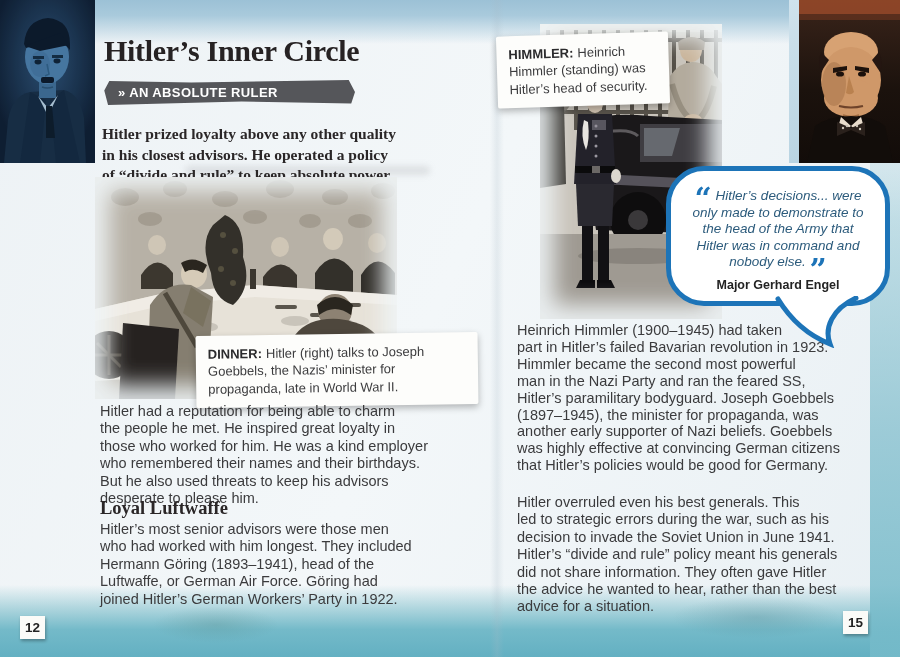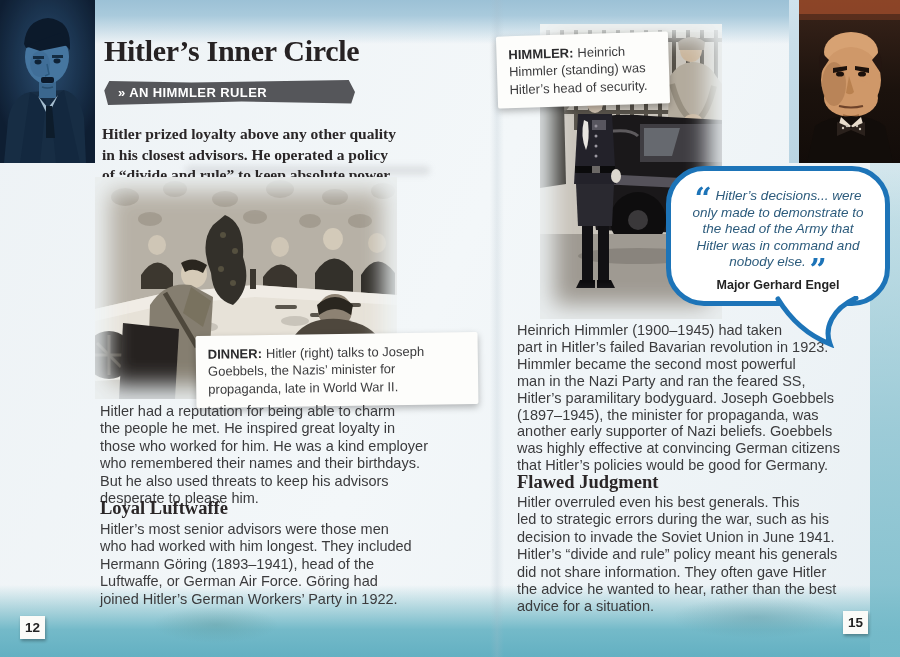--- a/index.html
+++ b/index.html
@@ -201,21 +201,21 @@
       <polygon points="52,128 38,122 38,136 52,130" fill="#2a211c"></polygon>
       <polygon points="52,128 66,122 66,136 52,130" fill="#2a211c"></polygon>
       <circle cx="44" cy="128" r="1.2" fill="#cbc3b8"></circle>
         <circle cx="48" cy="126" r="1.2" fill="#cbc3b8"></circle>
       <circle cx="58" cy="126" r="1.2" fill="#cbc3b8"></circle>
         <circle cx="61" cy="129" r="1.2" fill="#cbc3b8"></circle>
     </svg>
   </div>
 
   <div class="page-title">Hitler’s Inner Circle</div>
-  <div class="section-banner">» AN HIMMLER RULER</div>
+  <div class="section-banner">» AN ABSOLUTE RULER</div>
   <div class="intro">Hitler prized loyalty above any other quality
 in his closest advisors. He operated a policy
 of “divide and rule” to keep absolute power.</div>
 
   <div class="photo dinner">
     <svg width="302" height="222" viewBox="0 0 302 222">
       <rect width="302" height="222" fill="#b7b1a6"></rect>
       <g fill="#948c7f" opacity="0.55">
         <ellipse cx="30" cy="20" rx="14" ry="9"></ellipse>
           <ellipse cx="80" cy="12" rx="12" ry="8"></ellipse>
@@ -394,21 +394,20 @@
 
   <div class="para rp1">Heinrich Himmler (1900–1945) had taken
 part in Hitler’s failed Bavarian revolution in 1923.
 Himmler became the second most powerful
 man in the Nazi Party and ran the feared SS,
 Hitler’s paramilitary bodyguard. Joseph Goebbels
 (1897–1945), the minister for propaganda, was
 another early supporter of Nazi beliefs. Goebbels
 was highly effective at convincing German citizens
 that Hitler’s policies would be good for Germany.</div>
-  <div class="sec-heading right">Flawed Judgment</div>
   <div class="para rp2">Hitler overruled even his best generals. This
 led to strategic errors during the war, such as his
 decision to invade the Soviet Union in June 1941.
 Hitler’s “divide and rule” policy meant his generals
 did not share information. They often gave Hitler
 the advice he wanted to hear, rather than the best
 advice for a situation.</div>
 
   <div class="pagenum left">12</div>
   <div class="pagenum right">15</div>

